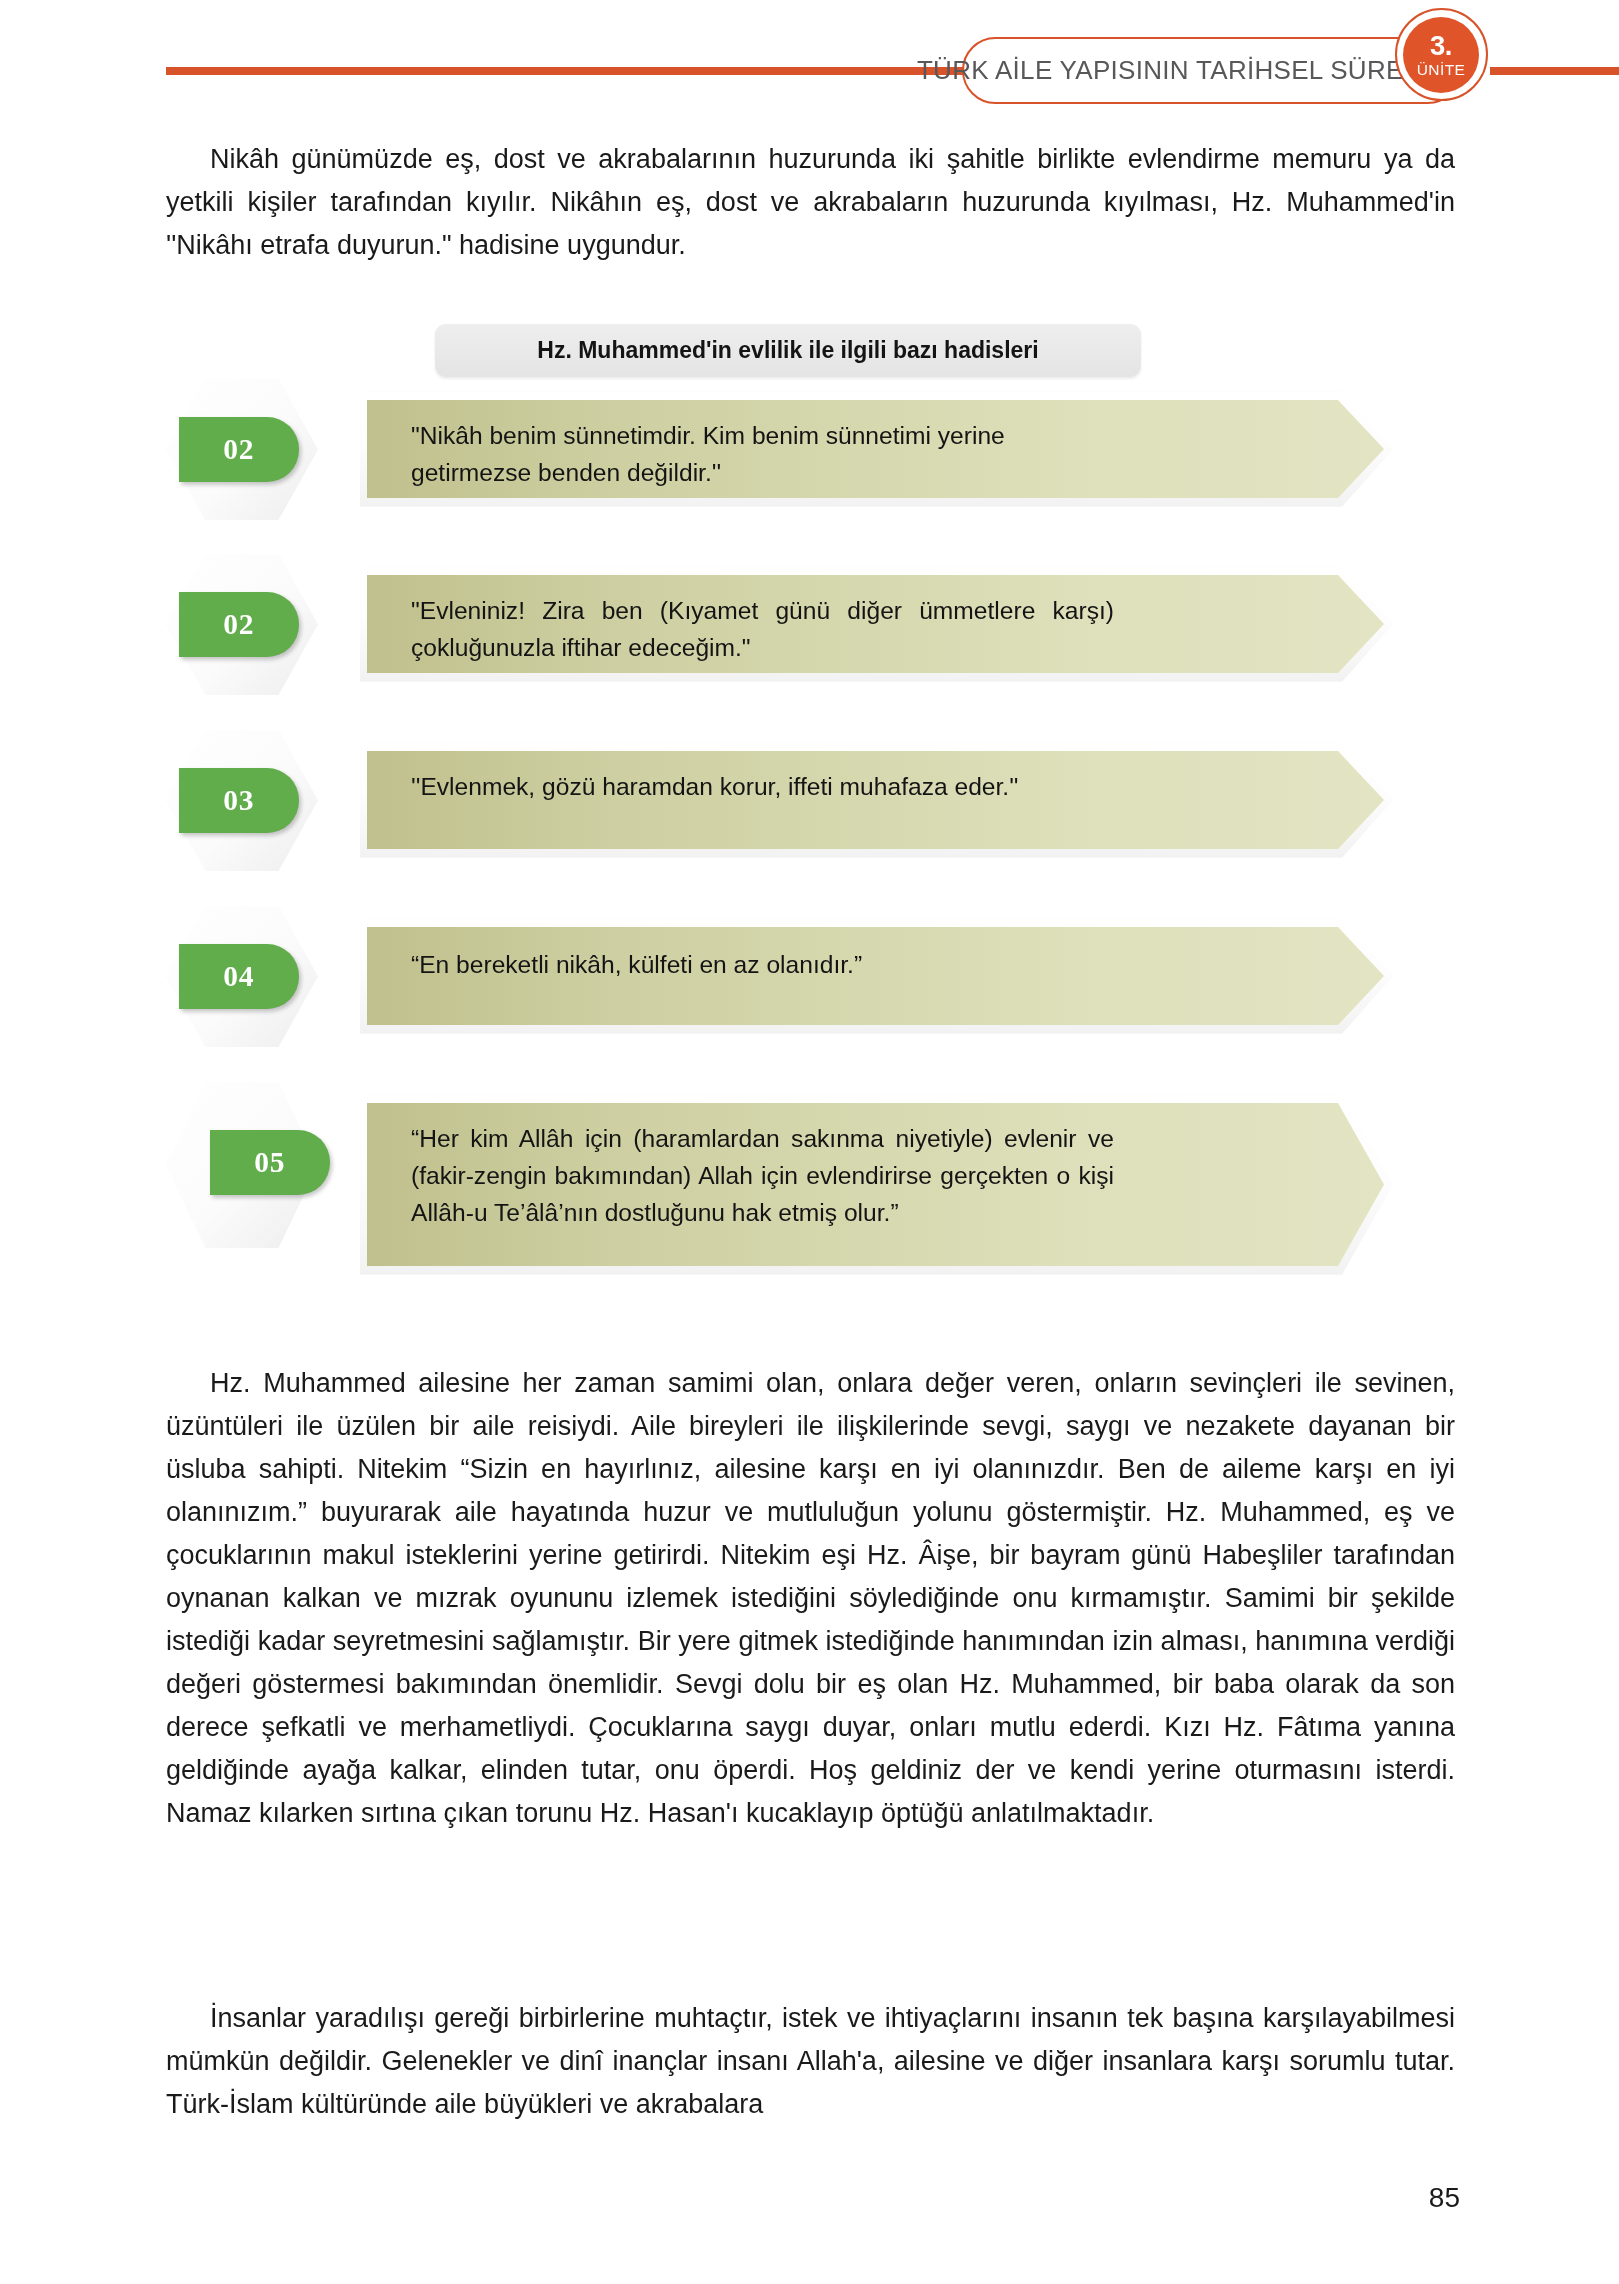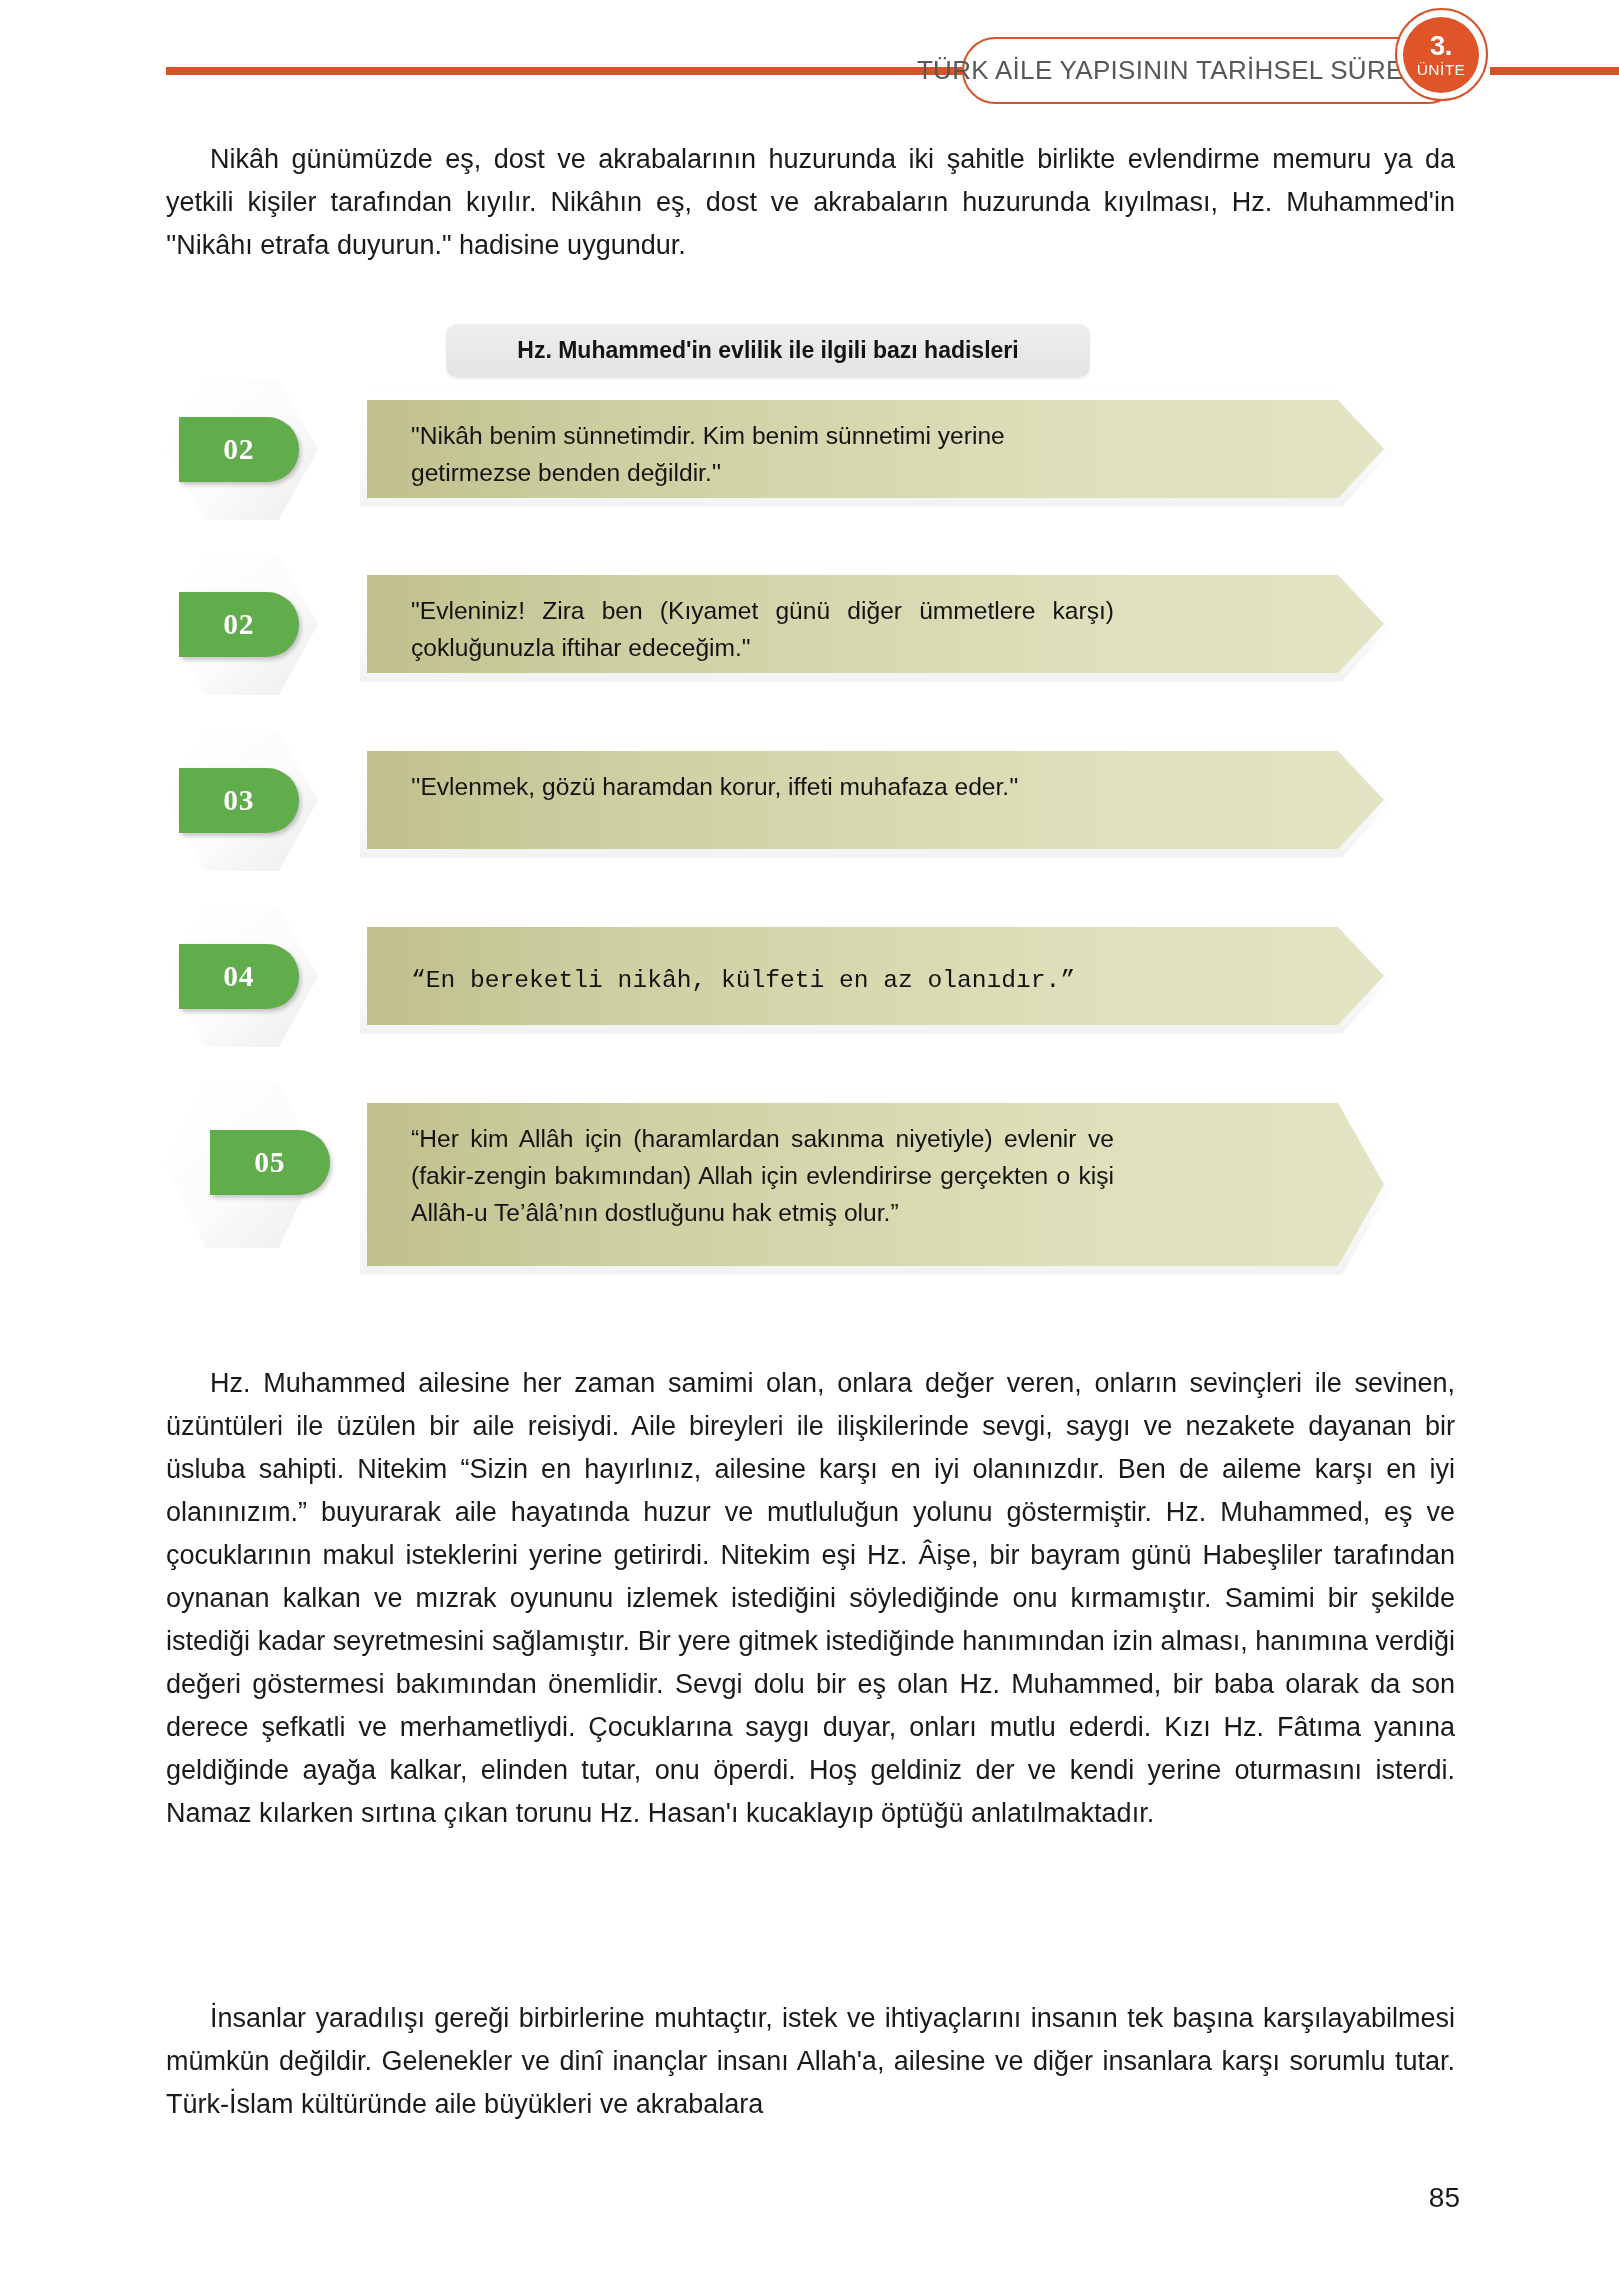--- a/index.html
+++ b/index.html
@@ -73,28 +73,27 @@
   p.body.indent{ text-indent:44px; }
   .para-top{ position:absolute; left:166px; top:138px; width:1289px; }
   .para-mid{ position:absolute; left:166px; top:1362px; width:1289px; }
   .para-bot{ position:absolute; left:166px; top:1997px; width:1289px; }
 
   
   .diagram{
     position:absolute; left:166px; top:314px; width:1289px; height:1033px;
   }
   .diagram-title{
-    position:absolute; left:269px; top:9.8px; width:644px; height:53px;
+    position:absolute; left:269px; top:9.8px; width:706px; height:53px;
     background:linear-gradient(#eeeeee,#e4e4e4);
     border-radius:11.2px;
     display:flex; align-items:center; justify-content:center;
     font-size:23px; font-weight:bold;
     color:#141414;
     box-shadow:0 1.4px 2.8px rgba(0,0,0,0.08);
-    margin-left:11px;
   }
 
   .row{
     position:absolute;
     left:0;
     width:1289px;
   }
 
   
   .chev{
@@ -193,21 +192,21 @@
     <div class="chev-out" style="top:12.7px;height:115px;width:1033px;"></div>
     <div class="chev" style="top:21px;height:98px;width:1017px;"></div>
     <div class="chev-text nojust" style="left:245px;top:38px;width:703px;">''Evlenmek, gözü haramdan korur, iffeti muhafaza eder.''</div>
     <div class="hex" style="top:0px;height:141px;"></div>
     <div class="numbadge" style="top:38px;">03</div>
   </div>
 
   <div class="row" style="top:592px;">
     <div class="chev-out" style="top:12.7px;height:115px;width:1033px;"></div>
     <div class="chev" style="top:21px;height:98px;width:1017px;"></div>
-    <div class="chev-text nojust" style="left:245px;top:56px;width:703px;font-family:Liberation Mono, monospace;">“En bereketli nikâh, külfeti en az olanıdır.”</div>
+    <div class="chev-text nojust" style="left:245px;top:40px;width:703px;">“En bereketli nikâh, külfeti en az olanıdır.”</div>
     <div class="hex" style="top:0px;height:141px;"></div>
     <div class="numbadge" style="top:38px;">04</div>
   </div>
 
   <div class="row" style="top:768px;">
     <div class="chev-out" style="top:12.7px;height:180px;width:1033px;"></div>
     <div class="chev" style="top:21px;height:163px;width:1017px;"></div>
     <div class="chev-text" style="left:245px;top:38px;width:703px;">“Her kim Allâh için (haramlardan sakınma niyetiyle) evlenir ve (fakir-zengin bakımından) Allah için evlendirirse gerçekten o kişi Allâh-u Te’âlâ’nın dostluğunu hak etmiş olur.”</div>
     <div class="hex" style="top:0px;height:166px;"></div>
     <div class="numbadge" style="top:48px;margin-left:31px;">05</div>

